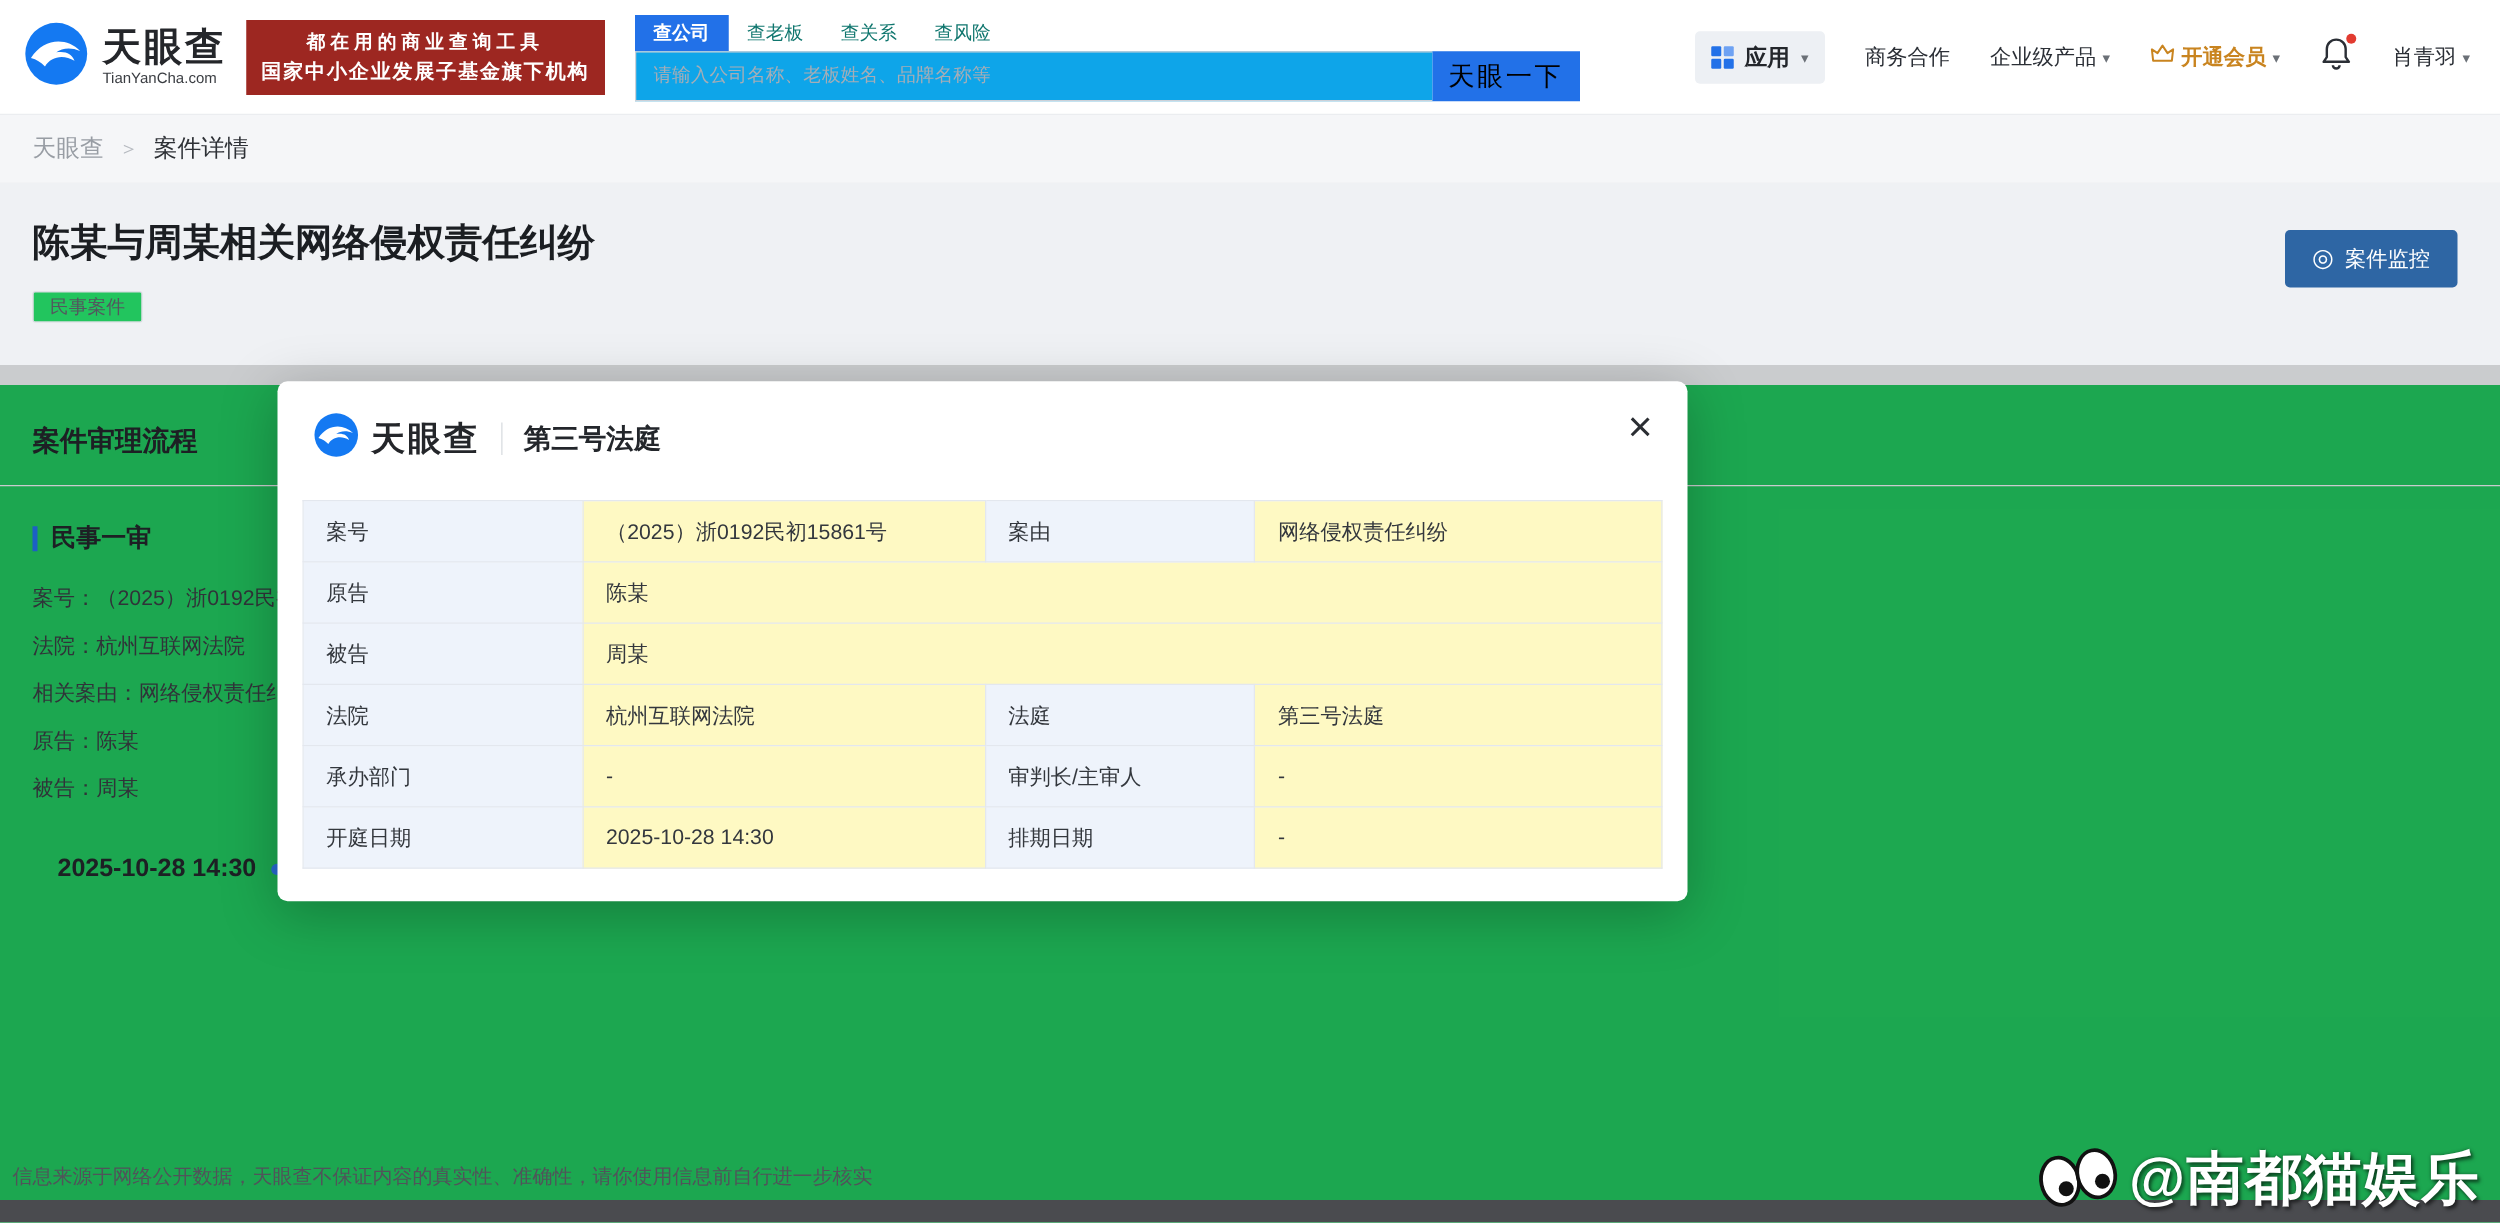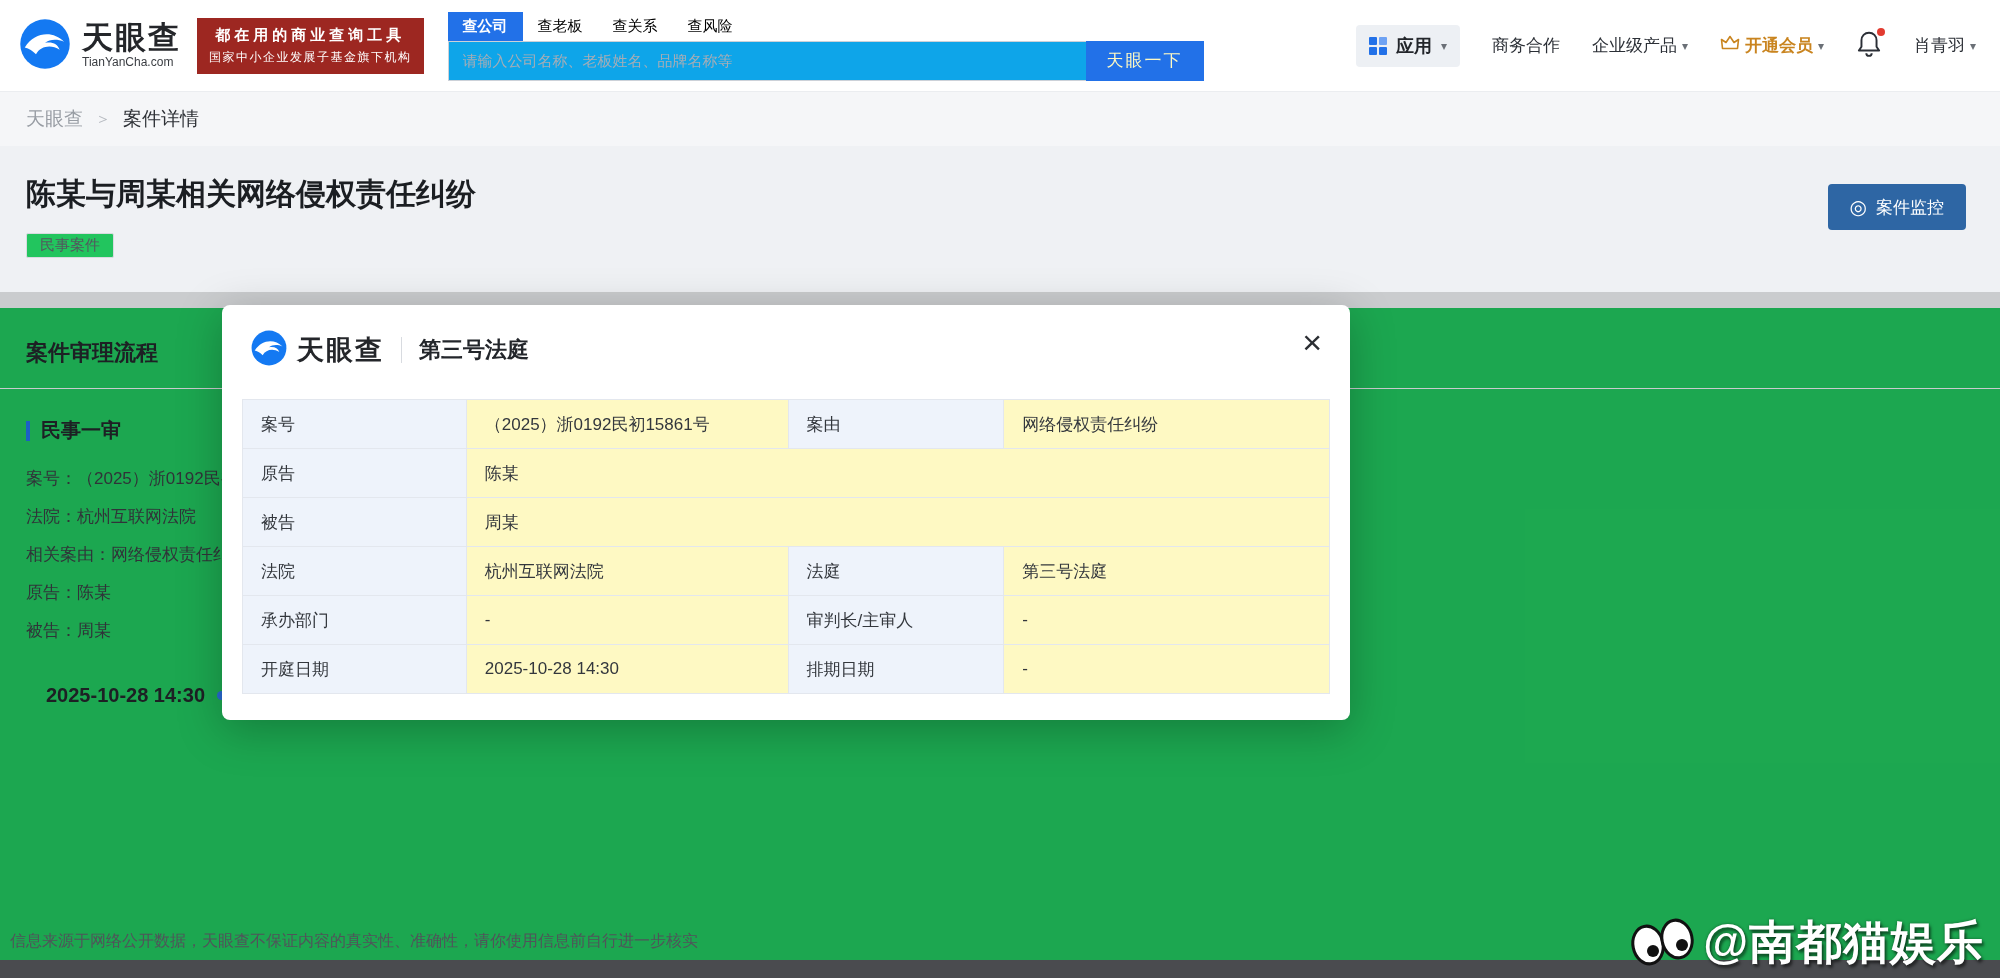--- a/index.html
+++ b/index.html
@@ -20,36 +20,36 @@
   }
   .logo { display:flex; align-items:center; gap:10px; cursor:pointer; }
   .logo-text { display:flex; flex-direction:column; line-height:1.05; }
   .brand-name { font-size:31px; font-weight:bold; color:#24262a; letter-spacing:2px; }
   .brand-domain { font-size:12px; color:#3a3d42; margin-top:2px; }
   .promo {
     margin-left:16px; background:#9d2721; color:#fff;
     padding:8px 12px; text-align:center;
   }
   .promo-l1 { font-size:15px; font-weight:600; letter-spacing:4px; }
-  .promo-l2 { font-size:12px; letter-spacing:1.5px; margin-top:4px; }
+  .promo-l2 { font-size:16px; letter-spacing:1.5px; margin-top:4px;font-weight:bold; }
 
   .search-area { margin-left:24px; width:756px; }
   .tabs-row { display:flex; align-items:flex-end; height:30px; font-size:15px; }
-  .tab { padding:5px 15px; color:#000000; cursor:pointer; }
+  .tab { padding:5px 15px; color:#0f766e; cursor:pointer; }
   .tab.active { background:#2271e8; color:#fff; font-weight:600; }
   .search-row { display:flex; height:40px; }
   .search-input {
     flex:1; border:1px solid #ccd1d8; border-right:none;
     padding:0 14px; font-size:15px; color:#333; outline:none;
     font-family:inherit; background:#0ea5e9;
   }
   .search-input::placeholder { color:#a6adb6; }
   .search-btn {
-    width:118px; background:#2271e8; color:#fef9c3; border:none;
-    font-size:17px; letter-spacing:2px; cursor:pointer; font-family:inherit;
+    width:118px; background:#2271e8; color:#000000; border:none;
+    font-size:21px; letter-spacing:2px; cursor:pointer; font-family:inherit;
   }
 
   .right-menu { margin-left:auto; display:flex; align-items:center; gap:32px; padding-right:6px; }
   .apps-pill {
     background:#edf0f4; border-radius:4px; padding:9px 13px;
     display:flex; align-items:center; gap:9px; font-size:18px; font-weight:bold;
     color:#23262b; cursor:pointer;
   }
   .grid-icon { display:grid; grid-template-columns:8px 8px; grid-gap:2px; }
   .grid-icon i { width:8px; height:8px; background:#2271e8; border-radius:1px; }

